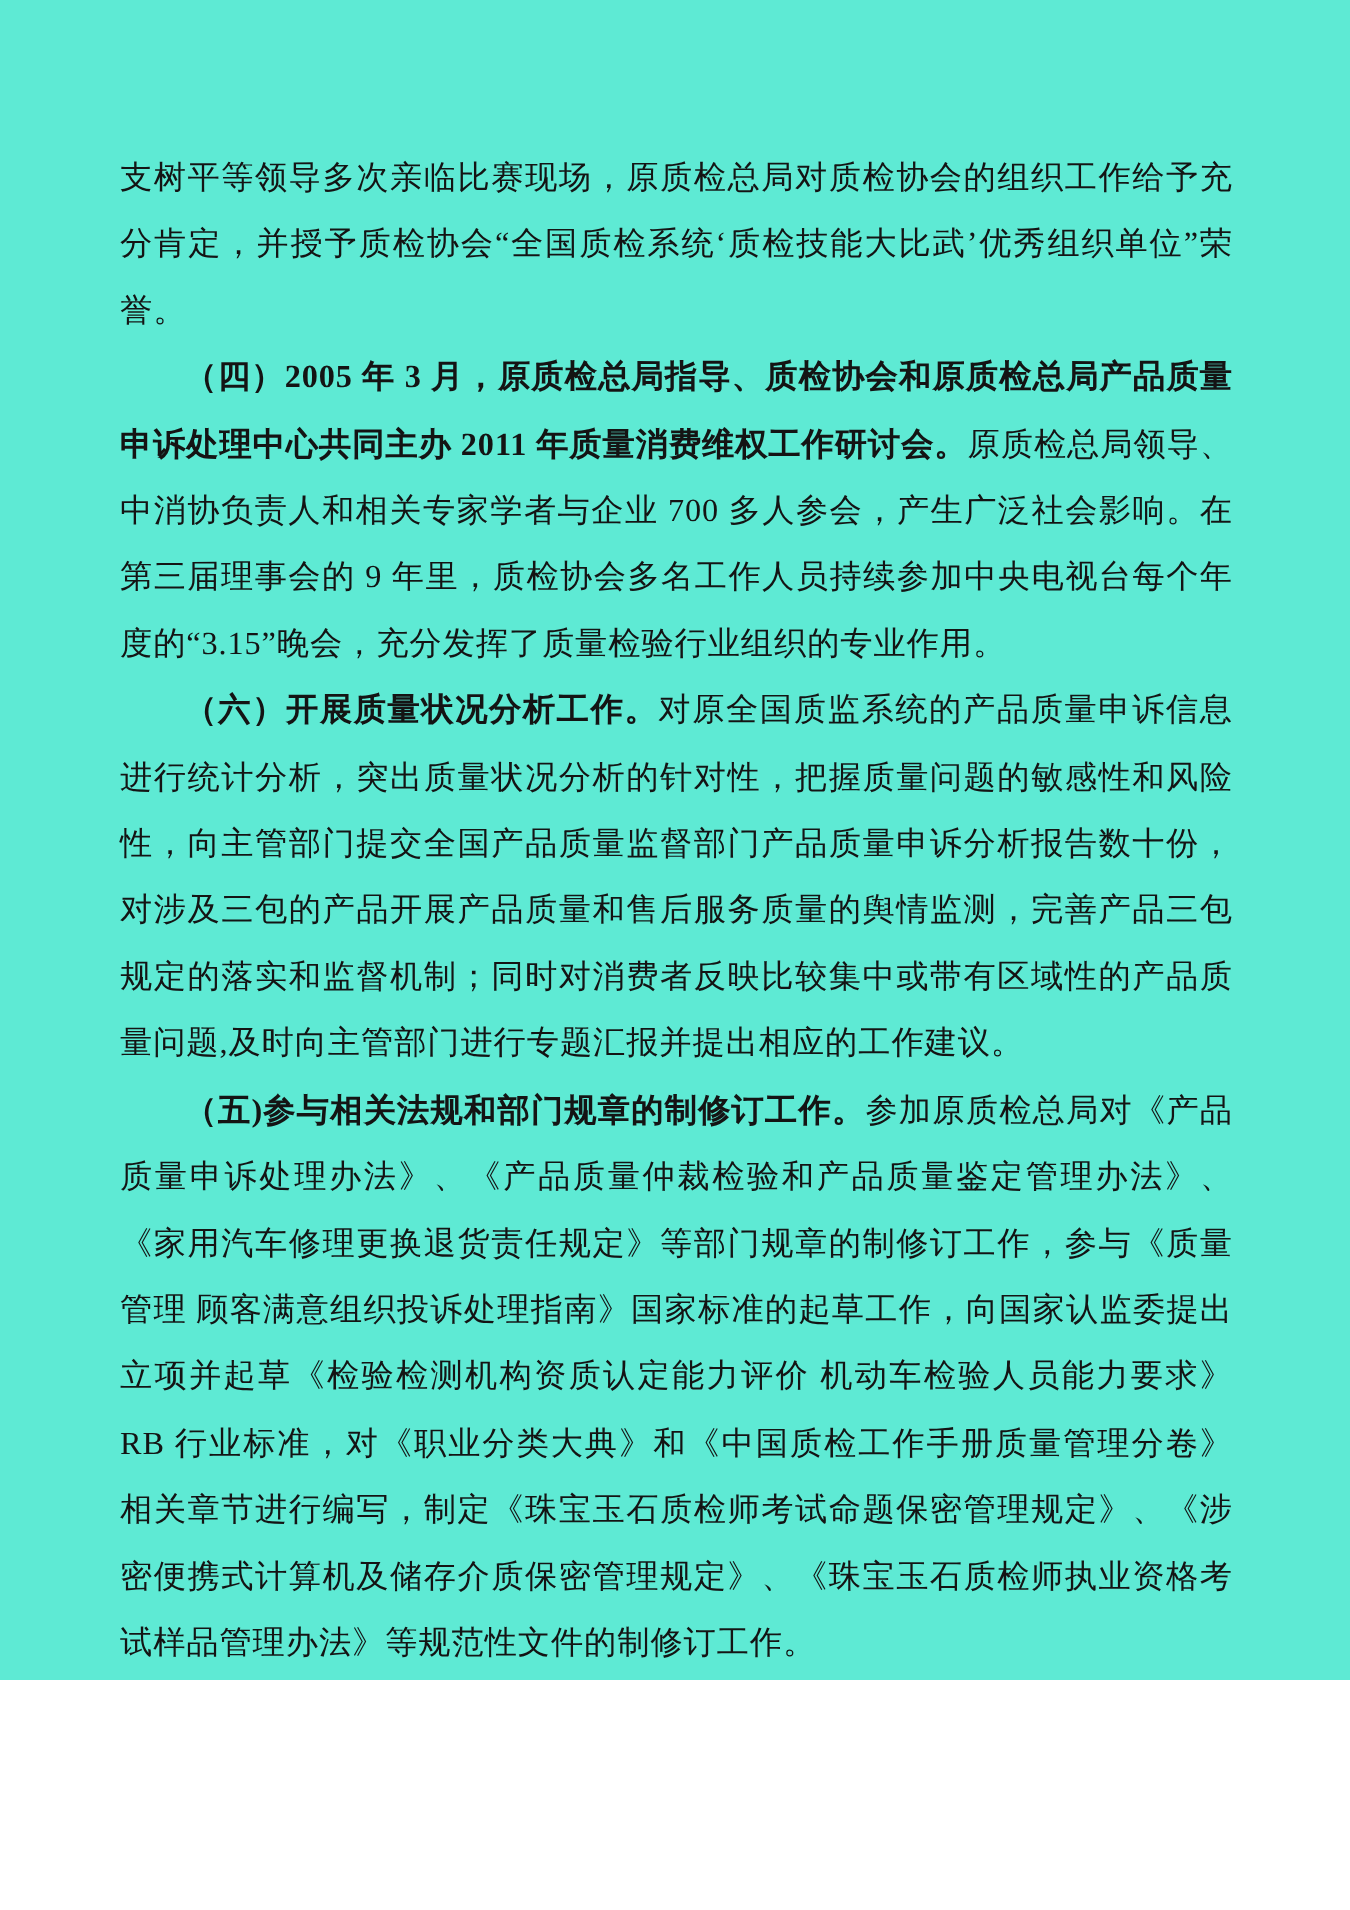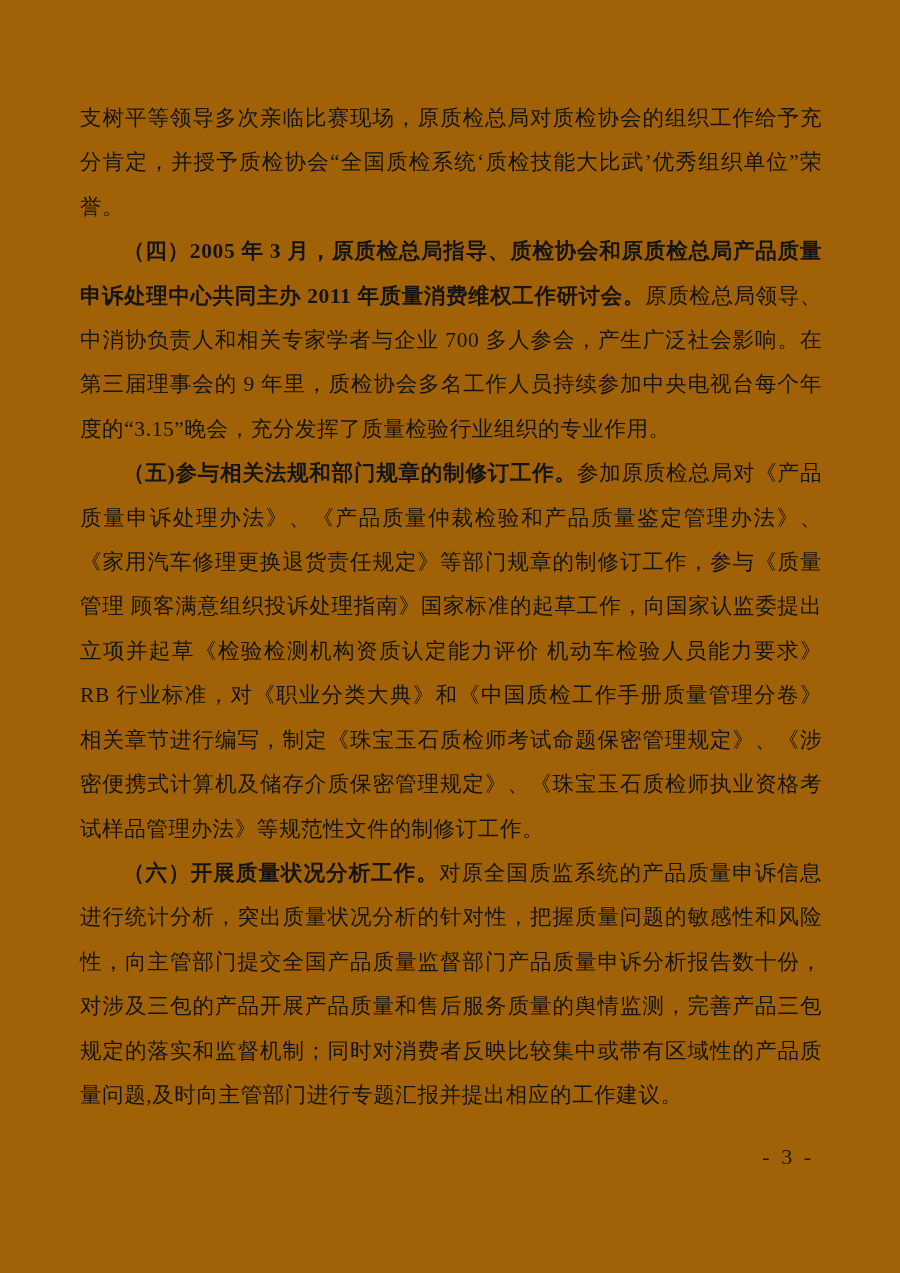--- a/index.html
+++ b/index.html
@@ -1,20 +1,20 @@
 <!DOCTYPE html>
 <html><head>
 <meta charset="utf-8">
 <style>
   html, body { margin: 0; padding: 0; background: #ffffff; }
   .page {
     position: relative;
     width: 900px;
-    height: 1273px;
-    background: #a16207;
+    height: 1120px;
+    background: #5eead4;
     color: #141414;
     font-family: "Liberation Serif", "DejaVu Serif", serif;
     overflow: hidden;
   }
   .content {
     position: absolute;
     left: 80px;
     top: 96px;
     width: 742px;
   }
@@ -46,21 +46,21 @@
 
 <div class="page">
   <div class="content">
     <p class="no-indent">
       <span class="seg-normal">支树平等领导多次亲临比赛现场，原质检总局对质检协会的组织工作给予充分肯定，并授予质检协会“全国质检系统‘质检技能大比武’优秀组织单位”荣誉。</span>
     </p>
     <p>
       <span class="seg-bold">（四）2005 年 3 月，原质检总局指导、质检协会和原质检总局产品质量申诉处理中心共同主办 2011 年质量消费维权工作研讨会。</span><span class="seg-normal">原质检总局领导、中消协负责人和相关专家学者与企业 700 多人参会，产生广泛社会影响。在第三届理事会的 9 年里，质检协会多名工作人员持续参加中央电视台每个年度的“3.15”晚会，充分发挥了质量检验行业组织的专业作用。</span>
     </p>
     <p>
-      <span class="seg-bold">（五)参与相关法规和部门规章的制修订工作。</span><span class="seg-normal">参加原质检总局对《产品质量申诉处理办法》、《产品质量仲裁检验和产品质量鉴定管理办法》、《家用汽车修理更换退货责任规定》等部门规章的制修订工作，参与《质量管理 顾客满意组织投诉处理指南》国家标准的起草工作，向国家认监委提出立项并起草《检验检测机构资质认定能力评价 机动车检验人员能力要求》RB 行业标准，对《职业分类大典》和《中国质检工作手册质量管理分卷》相关章节进行编写，制定《珠宝玉石质检师考试命题保密管理规定》、《涉密便携式计算机及储存介质保密管理规定》、《珠宝玉石质检师执业资格考试样品管理办法》等规范性文件的制修订工作。</span>
+      <span class="seg-bold">（六）开展质量状况分析工作。</span><span class="seg-normal">对原全国质监系统的产品质量申诉信息进行统计分析，突出质量状况分析的针对性，把握质量问题的敏感性和风险性，向主管部门提交全国产品质量监督部门产品质量申诉分析报告数十份，对涉及三包的产品开展产品质量和售后服务质量的舆情监测，完善产品三包规定的落实和监督机制；同时对消费者反映比较集中或带有区域性的产品质量问题,及时向主管部门进行专题汇报并提出相应的工作建议。</span>
     </p>
     <p>
-      <span class="seg-bold">（六）开展质量状况分析工作。</span><span class="seg-normal">对原全国质监系统的产品质量申诉信息进行统计分析，突出质量状况分析的针对性，把握质量问题的敏感性和风险性，向主管部门提交全国产品质量监督部门产品质量申诉分析报告数十份，对涉及三包的产品开展产品质量和售后服务质量的舆情监测，完善产品三包规定的落实和监督机制；同时对消费者反映比较集中或带有区域性的产品质量问题,及时向主管部门进行专题汇报并提出相应的工作建议。</span>
+      <span class="seg-bold">（五)参与相关法规和部门规章的制修订工作。</span><span class="seg-normal">参加原质检总局对《产品质量申诉处理办法》、《产品质量仲裁检验和产品质量鉴定管理办法》、《家用汽车修理更换退货责任规定》等部门规章的制修订工作，参与《质量管理 顾客满意组织投诉处理指南》国家标准的起草工作，向国家认监委提出立项并起草《检验检测机构资质认定能力评价 机动车检验人员能力要求》RB 行业标准，对《职业分类大典》和《中国质检工作手册质量管理分卷》相关章节进行编写，制定《珠宝玉石质检师考试命题保密管理规定》、《涉密便携式计算机及储存介质保密管理规定》、《珠宝玉石质检师执业资格考试样品管理办法》等规范性文件的制修订工作。</span>
     </p>
   </div>
 
   <div class="page-number">- 3 -</div>
 </div>
 
 </body></html>

